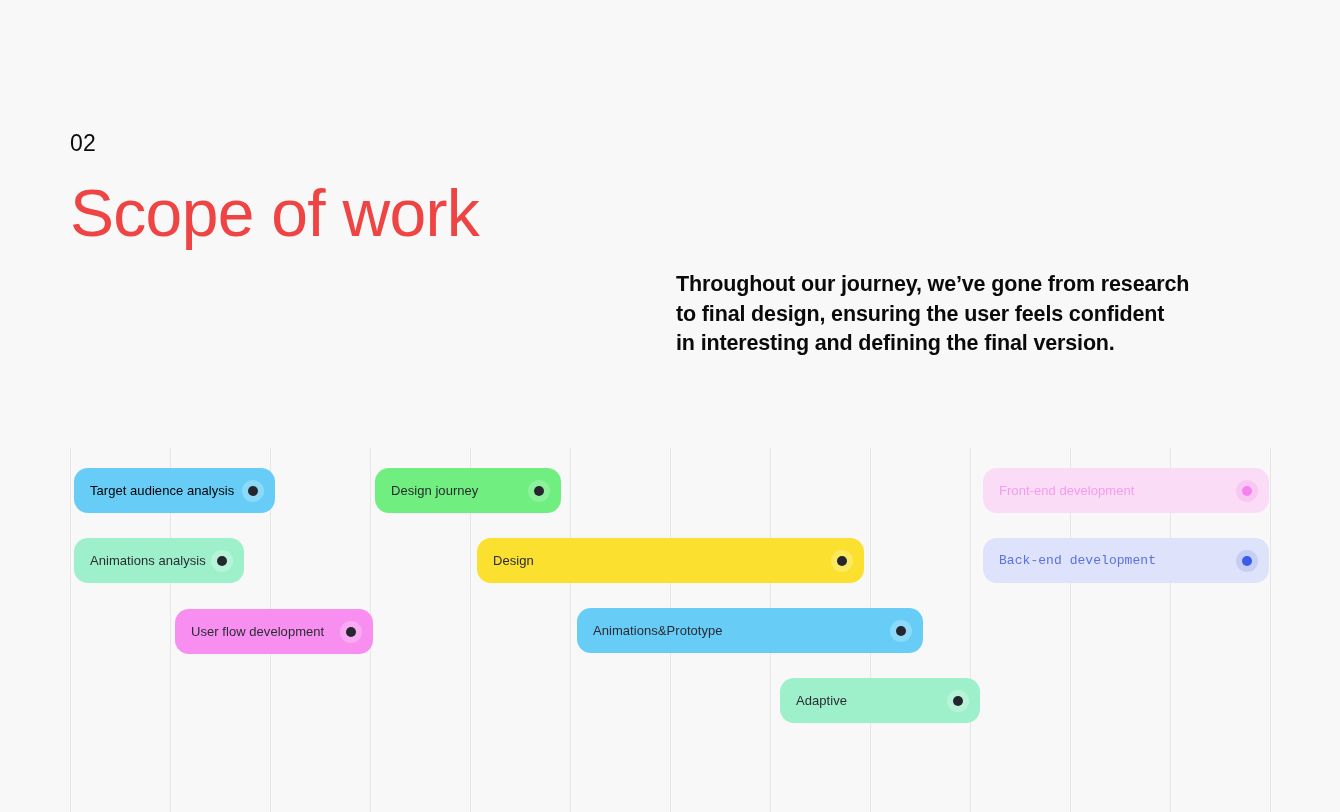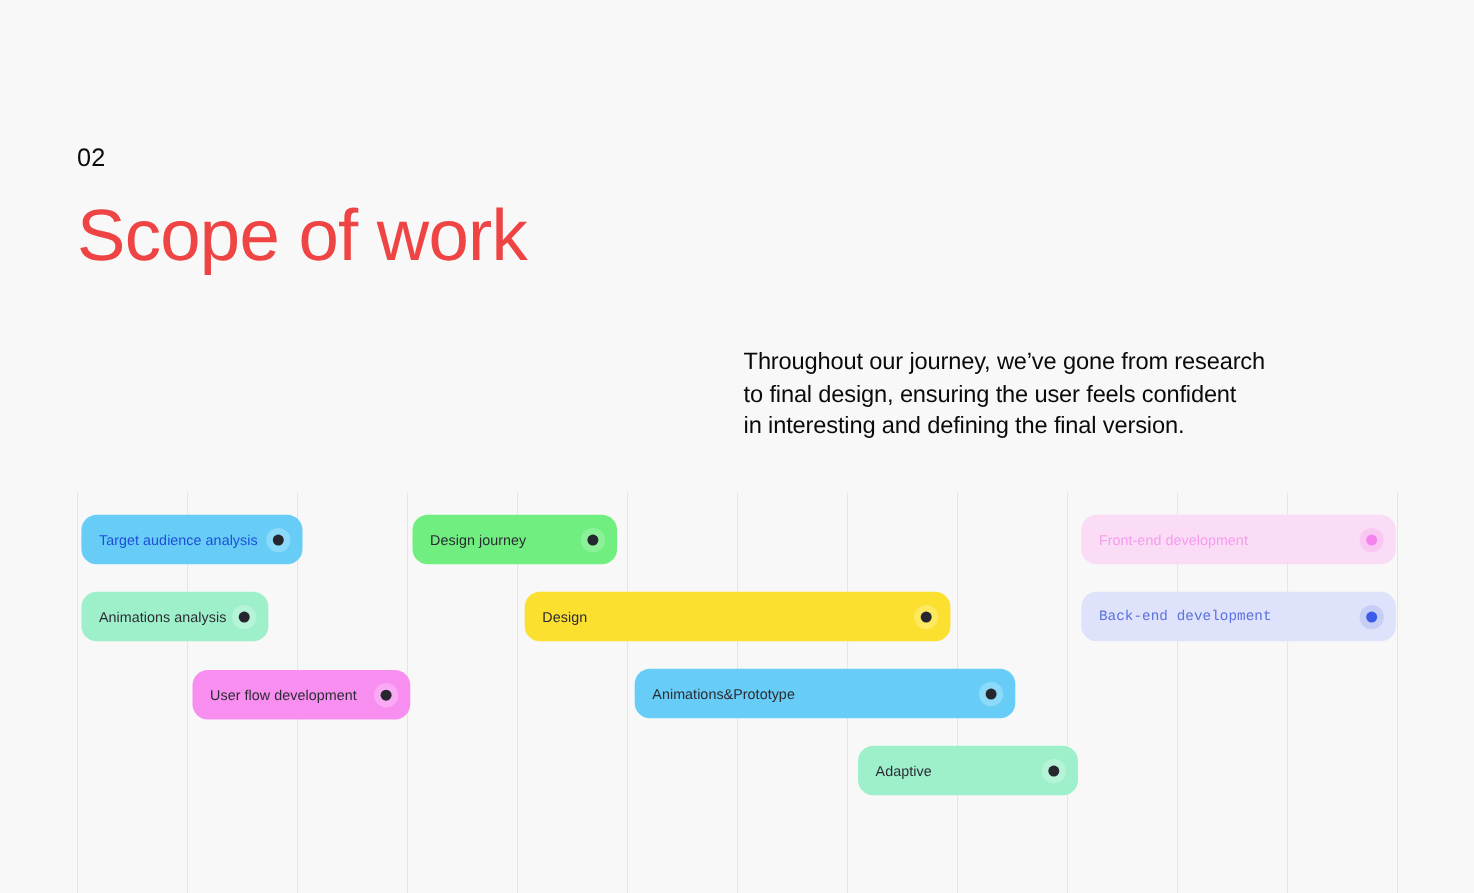--- a/index.html
+++ b/index.html
@@ -34,25 +34,24 @@
     white-space: nowrap;
   }
 
   
   #intro-paragraph {
     position: absolute;
     left: 676px;
     top: 270px;
     width: 570px;
     font-size: 21.5px;
-    font-weight: 400;
+    font-weight: 700;
     color: #0A0A0A;
     line-height: 29.6px;
     letter-spacing: -0.15px;
-    margin-top: 44px;
   }
   #intro-paragraph .line { display: block; white-space: nowrap; }
 
   
   #gantt-chart {
     position: absolute;
     left: 0;
     top: 448px;
     width: 1340px;
     height: 364px;
@@ -132,21 +131,21 @@
       <div class="gridline" style="left: 670px;"></div>
       <div class="gridline" style="left: 770px;"></div>
       <div class="gridline" style="left: 870px;"></div>
       <div class="gridline" style="left: 970px;"></div>
       <div class="gridline" style="left: 1070px;"></div>
       <div class="gridline" style="left: 1170px;"></div>
       <div class="gridline" style="left: 1270px;"></div>
     </div>
   <div id="gantt-bars">
       <div class="gantt-bar" style="left: 74px; width: 201px; top: 20px; background: rgb(103, 205, 247);">
-        <span class="gantt-bar-label" style="color: #1d4ed8;">Target audience analysis</span>
+        <span class="gantt-bar-label" style="color: #000000;">Target audience analysis</span>
         <span class="gantt-bar-dot" style="background: rgb(139, 218, 249); --dot: #26262E;"></span>
       </div>
       <div class="gantt-bar" style="left: 74px; width: 170px; top: 90px; background: rgb(158, 240, 202);">
         <span class="gantt-bar-label" style="color: rgb(43, 43, 51);">Animations analysis</span>
         <span class="gantt-bar-dot" style="background: rgb(182, 244, 216); --dot: #26262E;"></span>
       </div>
       <div class="gantt-bar" style="left: 175px; width: 198px; top: 161px; background: rgb(248, 143, 240);">
         <span class="gantt-bar-label" style="color: rgb(43, 43, 51);">User flow development</span>
         <span class="gantt-bar-dot" style="background: rgb(250, 170, 244); --dot: #26262E;"></span>
       </div>

